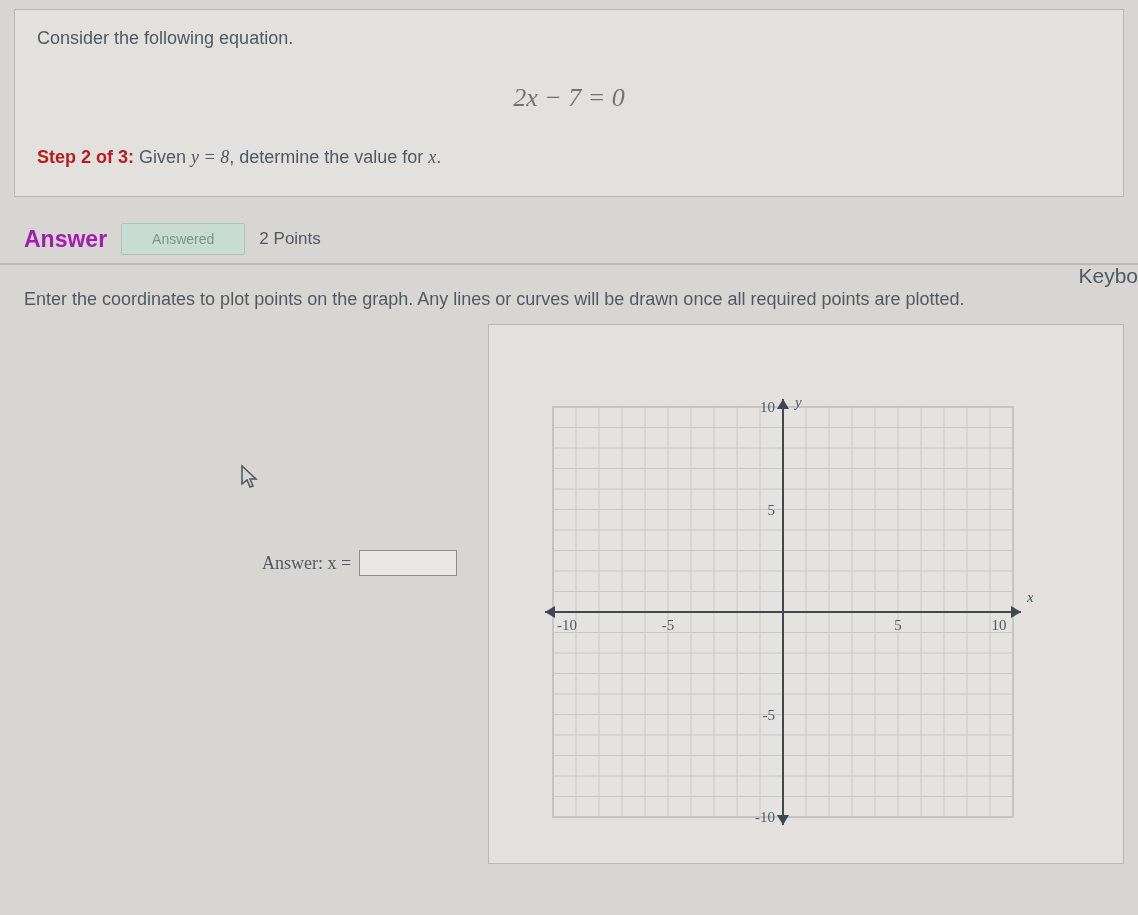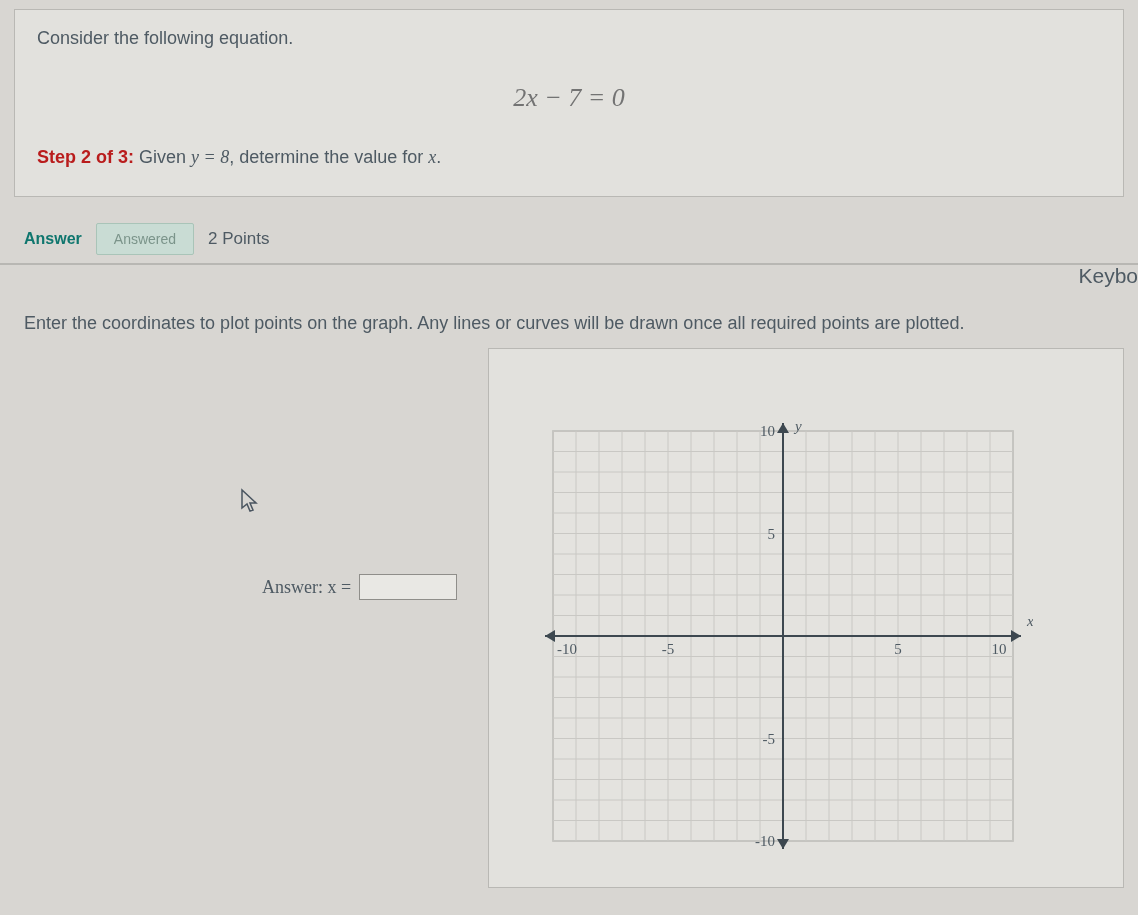--- a/index.html
+++ b/index.html
@@ -43,49 +43,49 @@
 
   .answer-bar {
     display: flex;
     align-items: center;
     gap: 14px;
     padding: 26px 24px 8px 24px;
     border-bottom: 2px solid #b8b7b3;
     margin: 0 0 0 0;
   }
   .answer-label {
-    font-size: 16px;
+    font-size: 23px;
     font-weight: 700;
-    color: #0f766e;
+    color: #a21caf;
   }
   .answered-btn {
     background: #c9dcd4;
     border: 1px solid #a9c4b8;
-    padding: 7px 17px;
+    padding: 7px 30px;
     font-size: 14px;
     color: #7b948a;
     border-radius: 2px;
   }
   .points {
     font-size: 17px;
     color: #4e5a63;
   }
 
   .keyb {
     position: absolute;
     right: 0;
     top: 264px;
     font-size: 21px;
     color: #4e5a63;
   }
 
   .instruction {
     font-size: 18px;
     color: #4e5a63;
-    padding: 48px 24px 14px 24px;
+    padding: 24px 24px 14px 24px;
   }
 
   .work-area {
     position: relative;
     margin: 0 14px 0 14px;
     height: 540px;
   }
 
   .zoom-btn {
     position: absolute;

